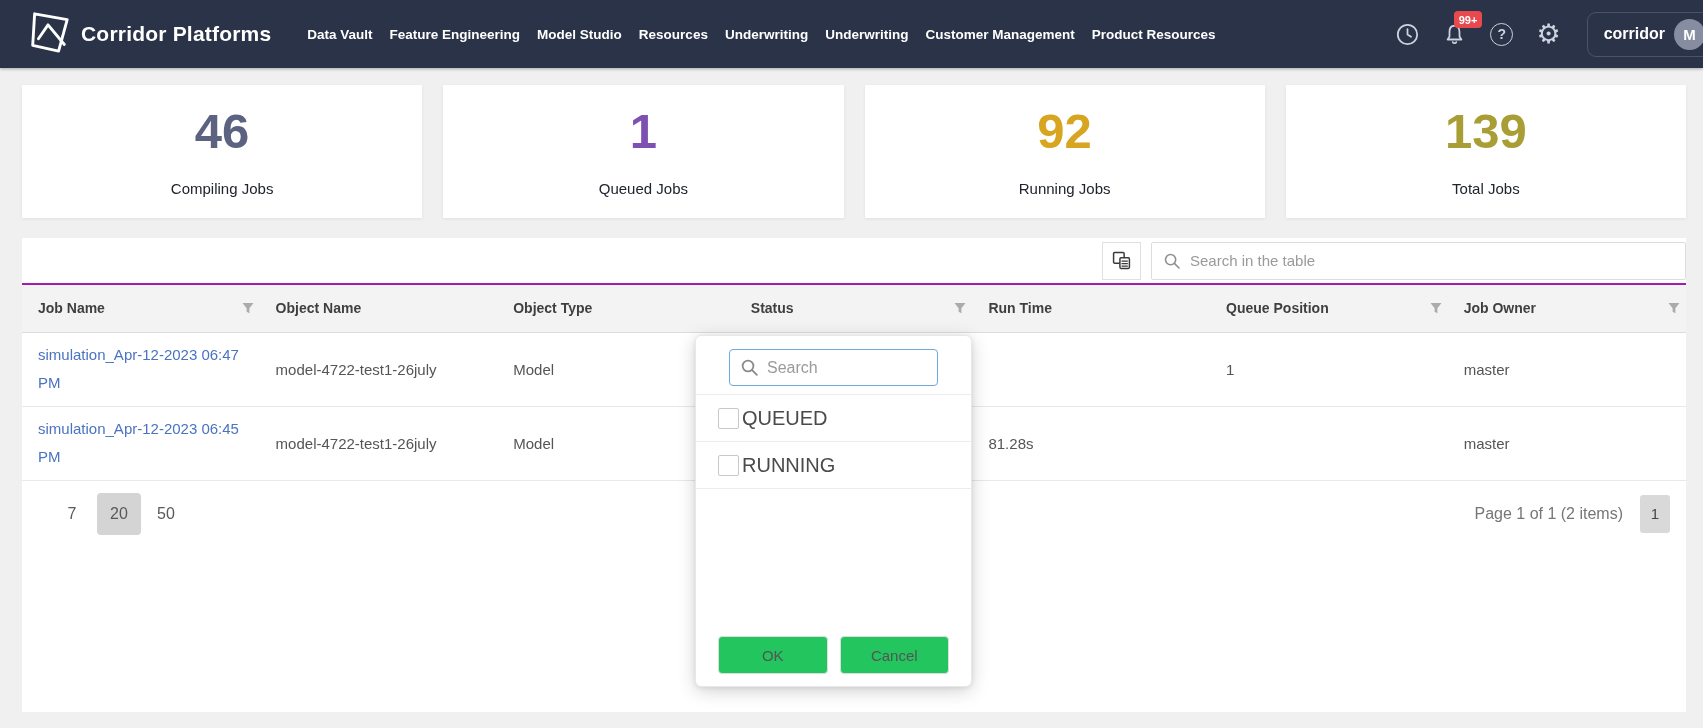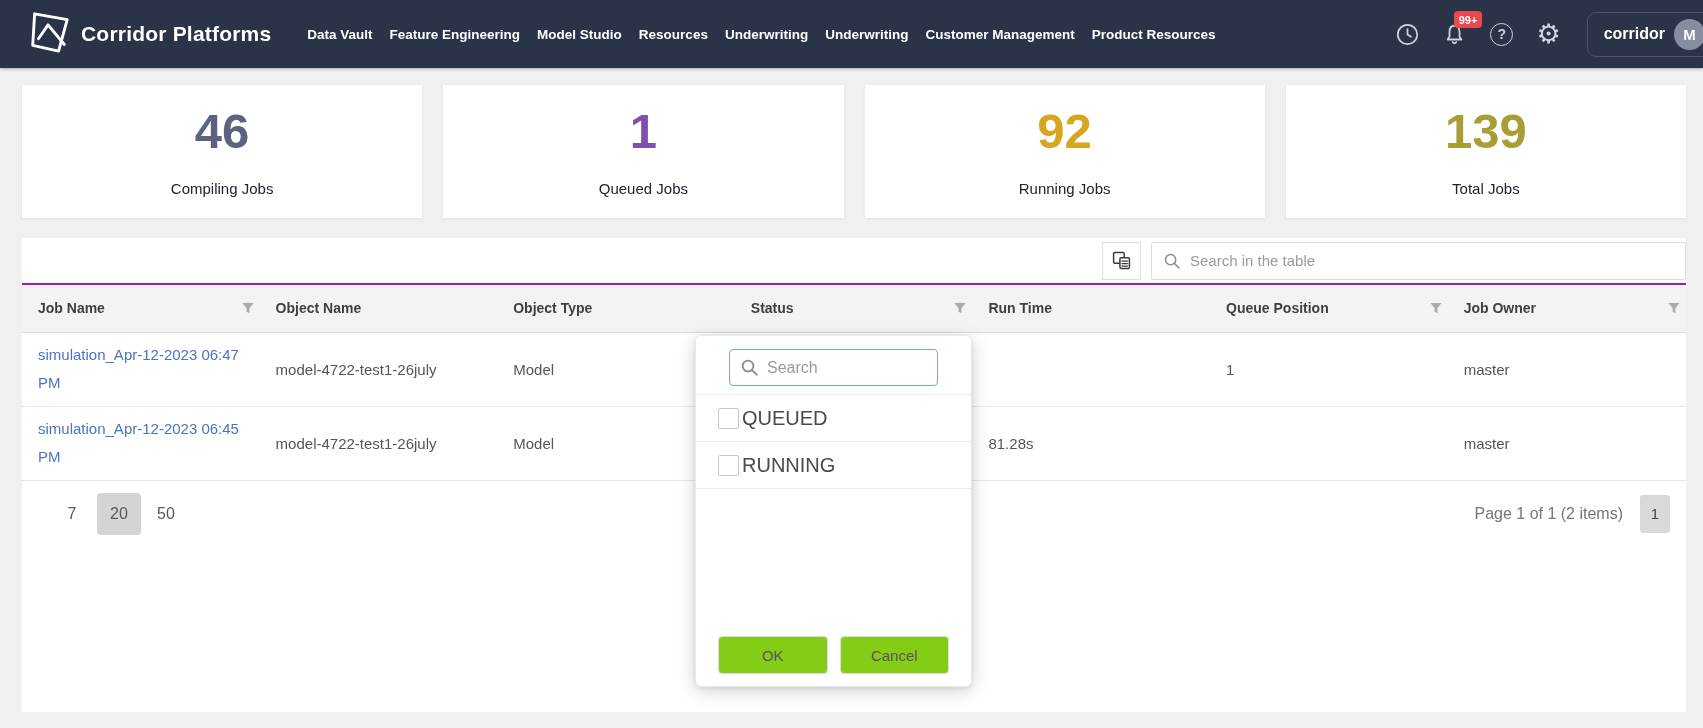--- a/index.html
+++ b/index.html
@@ -57,21 +57,21 @@
   
   .filter-popup { position:absolute; left:695px; top:335px; width:277px; height:352px; background:#fff; border:1px solid #e8e8e8; border-radius:6px; box-shadow:0 4px 18px rgba(0,0,0,.18), 0 1px 4px rgba(0,0,0,.08); z-index:10; display:flex; flex-direction:column; }
   .popup-search { position:relative; margin:13px 33px 0 33px; height:37px; }
   .popup-search svg { position:absolute; left:11px; top:9px; }
   .popup-search input { width:100%; height:100%; border:1.5px solid #72a9da; border-radius:4px; padding:0 8px 0 37px; font-size:16px; color:#444; font-family:inherit; outline:none; }
   .popup-sep { height:1px; background:#ececec; margin-top:8px; }
   .popup-option { height:47px; display:flex; align-items:center; gap:3px; padding-left:22px; border-bottom:1px solid #ececec; font-size:20px; color:#4a4a4a; cursor:pointer; }
   .cb { width:21px; height:21px; border:1px solid #c8c8c8; border-radius:2px; background:#fff; flex:0 0 auto; }
   .popup-spacer { flex:1; }
   .popup-buttons { display:flex; gap:12px; padding:0 22px 12px 22px; }
-  .popup-btn { flex:1; height:38px; background:#84cc16; border:1px solid #ddd; border-radius:4px; font-size:15px; color:#555; font-family:inherit; display:flex; align-items:center; justify-content:center; cursor:pointer; }
+  .popup-btn { flex:1; height:38px; background:#22c55e; border:1px solid #ddd; border-radius:4px; font-size:15px; color:#555; font-family:inherit; display:flex; align-items:center; justify-content:center; cursor:pointer; }
 </style>
 </head>
 <body>
 
 <div class="screen">
 
   <header class="navbar">
     <div class="brand">
       <span>
         <svg width="46" height="46" viewBox="0 0 48 48" fill="none">

